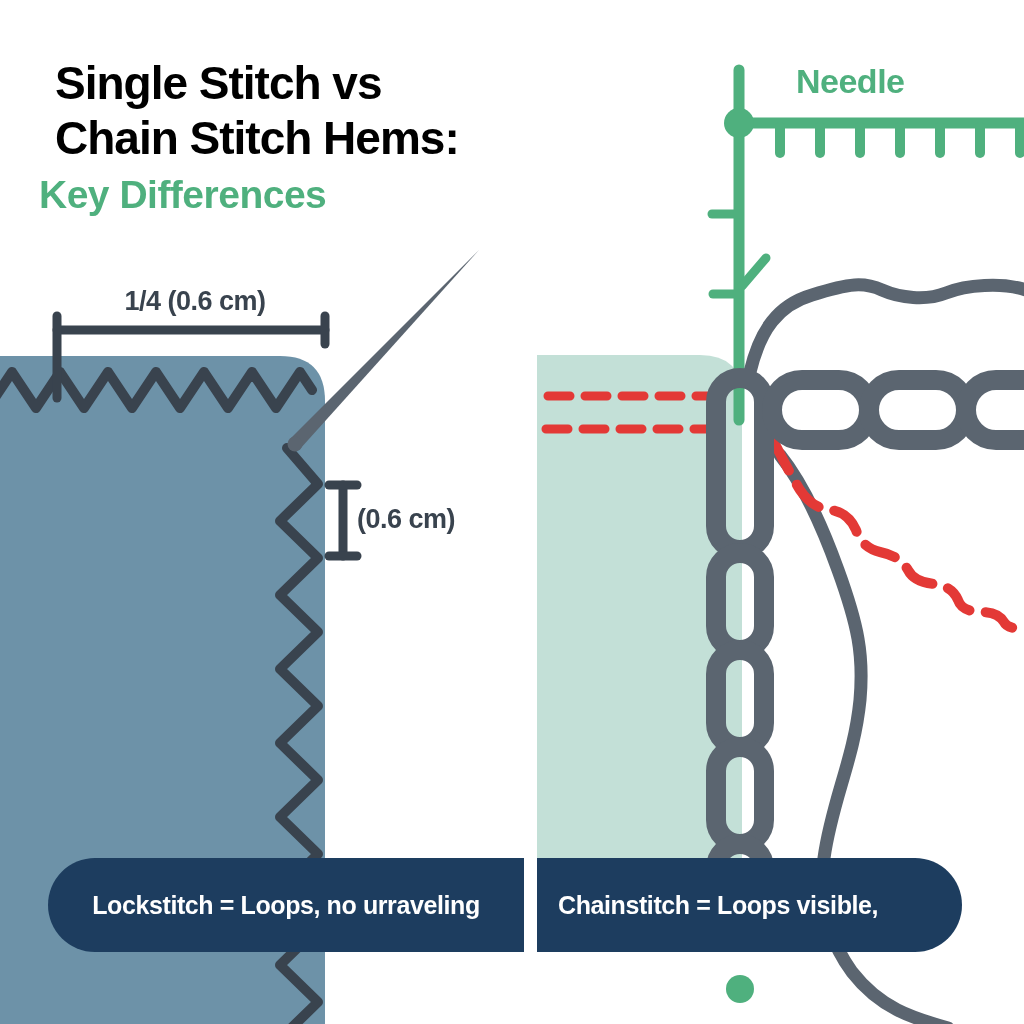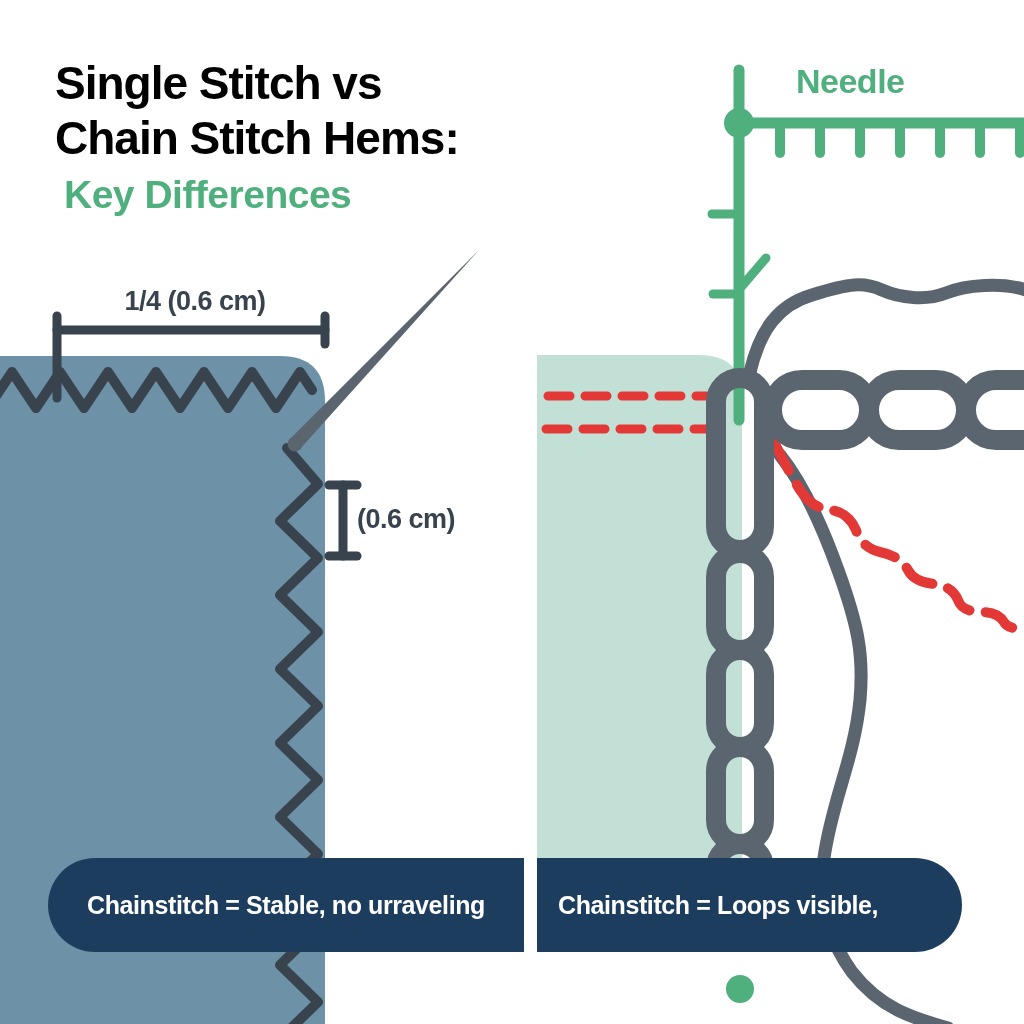--- a/index.html
+++ b/index.html
@@ -8,21 +8,21 @@
     background:#ffffff;
     font-family:"Liberation Sans", sans-serif;
   }
   .abs{position:absolute;}
   
   .title{
     left:55px;top:56px;width:520px;
     color:#000000;font-weight:800;font-size:46px;line-height:55px;letter-spacing:-1px;
   }
   .subtitle{
-    left:64px;top:172px;width:520px;
+    left:39px;top:172px;width:520px;
     color:#4fb07e;font-weight:800;font-size:39px;line-height:46px;letter-spacing:-0.5px;
   }
   
   .needle-label{
     left:796px;top:62px;
     color:#4fb07e;font-weight:800;font-size:34px;letter-spacing:-0.5px;
   }
   
   .dim-label{
     color:#39434e;font-weight:800;font-size:27px;letter-spacing:-0.5px;
@@ -142,19 +142,19 @@
   <div>Chain Stitch Hems:</div>
 </div>
 <div class="abs subtitle">Key Differences</div>
 
 <div class="abs needle-label">Needle</div>
 
 <div class="abs dim-label dim-h">1/4 (0.6 cm)</div>
 <div class="abs dim-label dim-v">(0.6 cm)</div>
 
 <div class="abs banner banner-left">
-  <span>Chainstitch = Stable, no urraveling</span>
+  <span>Lockstitch = Loops, no urraveling</span>
 </div>
 <div class="abs banner banner-right">
   <span>
     <span>Chainstitch = Loops visible,</span><br>
   </span>
 </div>
 
 </body></html>

